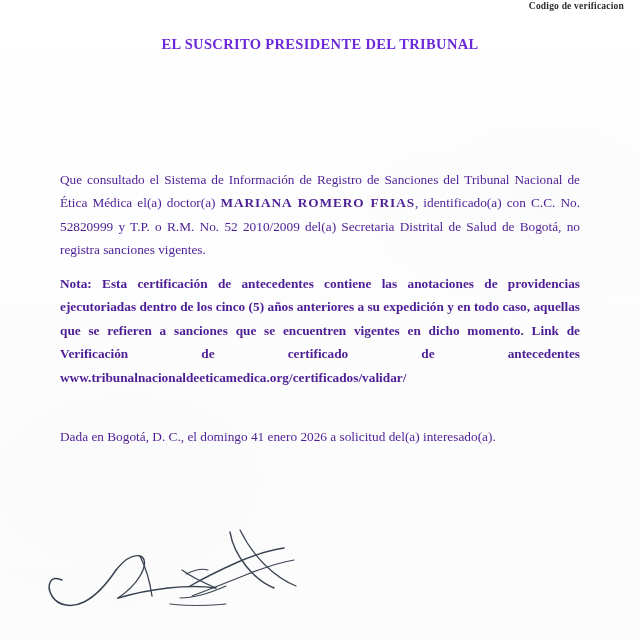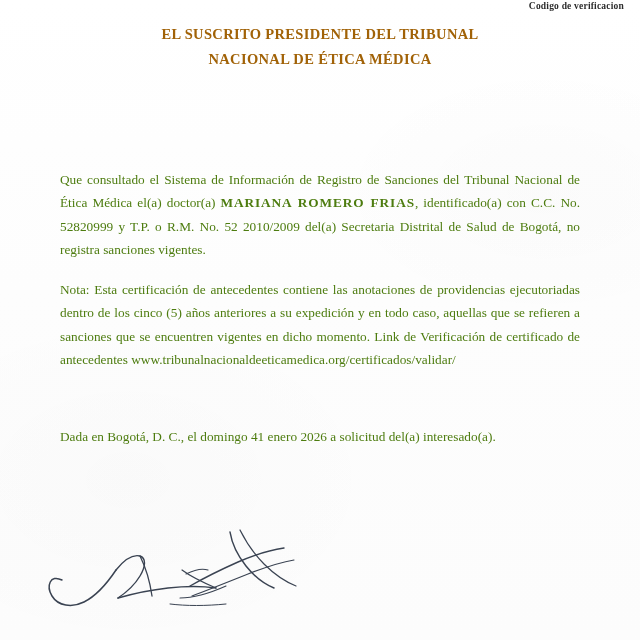--- a/index.html
+++ b/index.html
@@ -51,34 +51,35 @@
     top: 22px;
     left: 0;
     width: 640px;
     text-align: center;
   }
   .heading-line {
     font-family: "Liberation Serif", "DejaVu Serif", serif;
     font-weight: bold;
     font-size: 14.5px;
     letter-spacing: 0.35px;
-    color: #a16207;
+    color: #6d28d9;
     line-height: 25px;
     white-space: nowrap;
+    margin-top: 10px;
   }
   .para {
     font-size: 13.3px;
     line-height: 23.4px;
     text-align: justify;
     text-justify: inter-word;
-    color: #4d7c0f;
+    color: #4c1d95;
     margin: 0;
   }
   .para-main { top: 168px; }
-  .para-note { top: 278px; }
+  .para-note { top: 272px; font-weight: bold; }
   .para-date { top: 425px; text-align: left; }
 
   .para-block { position: absolute; left: 60px; width: 520px; }
 
   .doctor-name {
     font-weight: bold;
     letter-spacing: 0.9px;
   }
 
   
@@ -100,21 +101,20 @@
 </head>
 <body>
 
 <div class="page">
   <div class="scan-tint"></div>
 
   <div class="verif-code">Codigo de verificacion</div>
 
   <div class="heading-block">
     <div class="heading-line">EL SUSCRITO PRESIDENTE DEL TRIBUNAL</div>
-    <div class="heading-line">NACIONAL DE ÉTICA MÉDICA</div>
   </div>
 
   <div class="para-block para-main">
     <p class="para"><span>Que consultado el Sistema de Información de Registro de Sanciones del Tribunal Nacional de Ética Médica el(a) doctor(a) </span><span class="doctor-name">MARIANA ROMERO FRIAS</span><span>, identificado(a) con C.C. No. 52820999 y T.P. o R.M. No. 52 2010/2009 del(a) Secretaria Distrital de Salud de Bogotá, no registra sanciones vigentes.</span></p>
   </div>
 
   <div class="para-block para-note">
     <p class="para">Nota: Esta certificación de antecedentes contiene las anotaciones de providencias ejecutoriadas dentro de los cinco (5) años anteriores a su expedición y en todo caso, aquellas que se refieren a sanciones que se encuentren vigentes en dicho momento. Link de Verificación de certificado de antecedentes www.tribunalnacionaldeeticamedica.org/certificados/validar/</p>
   </div>
 

